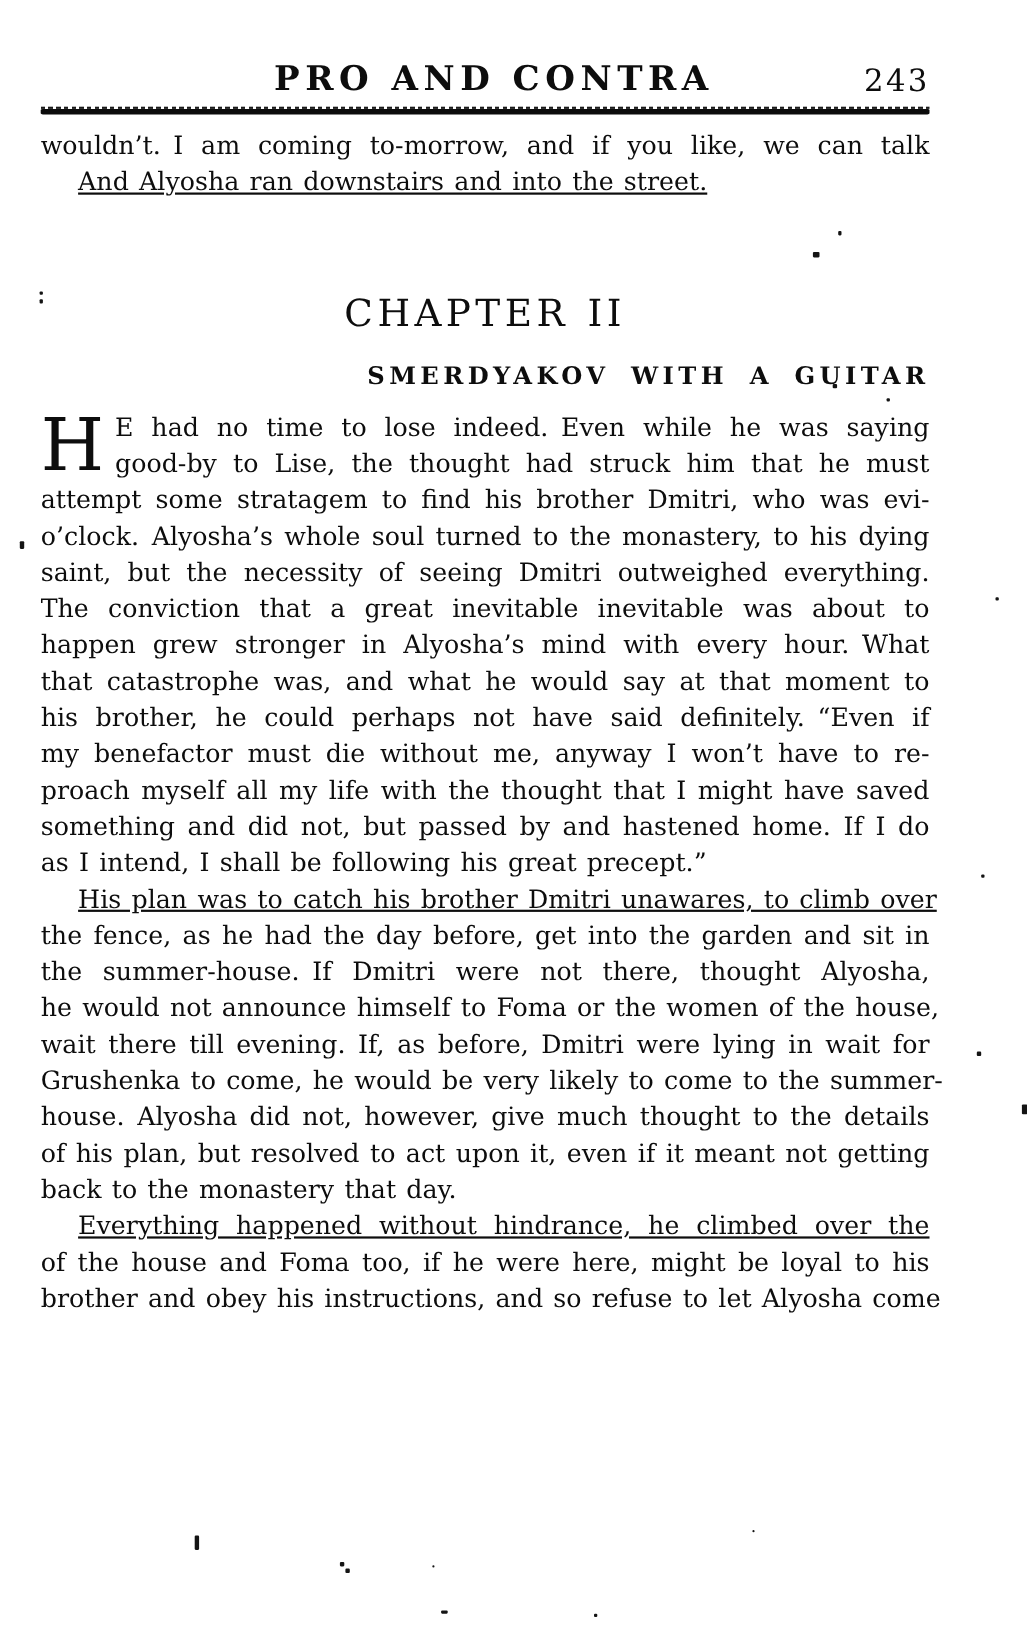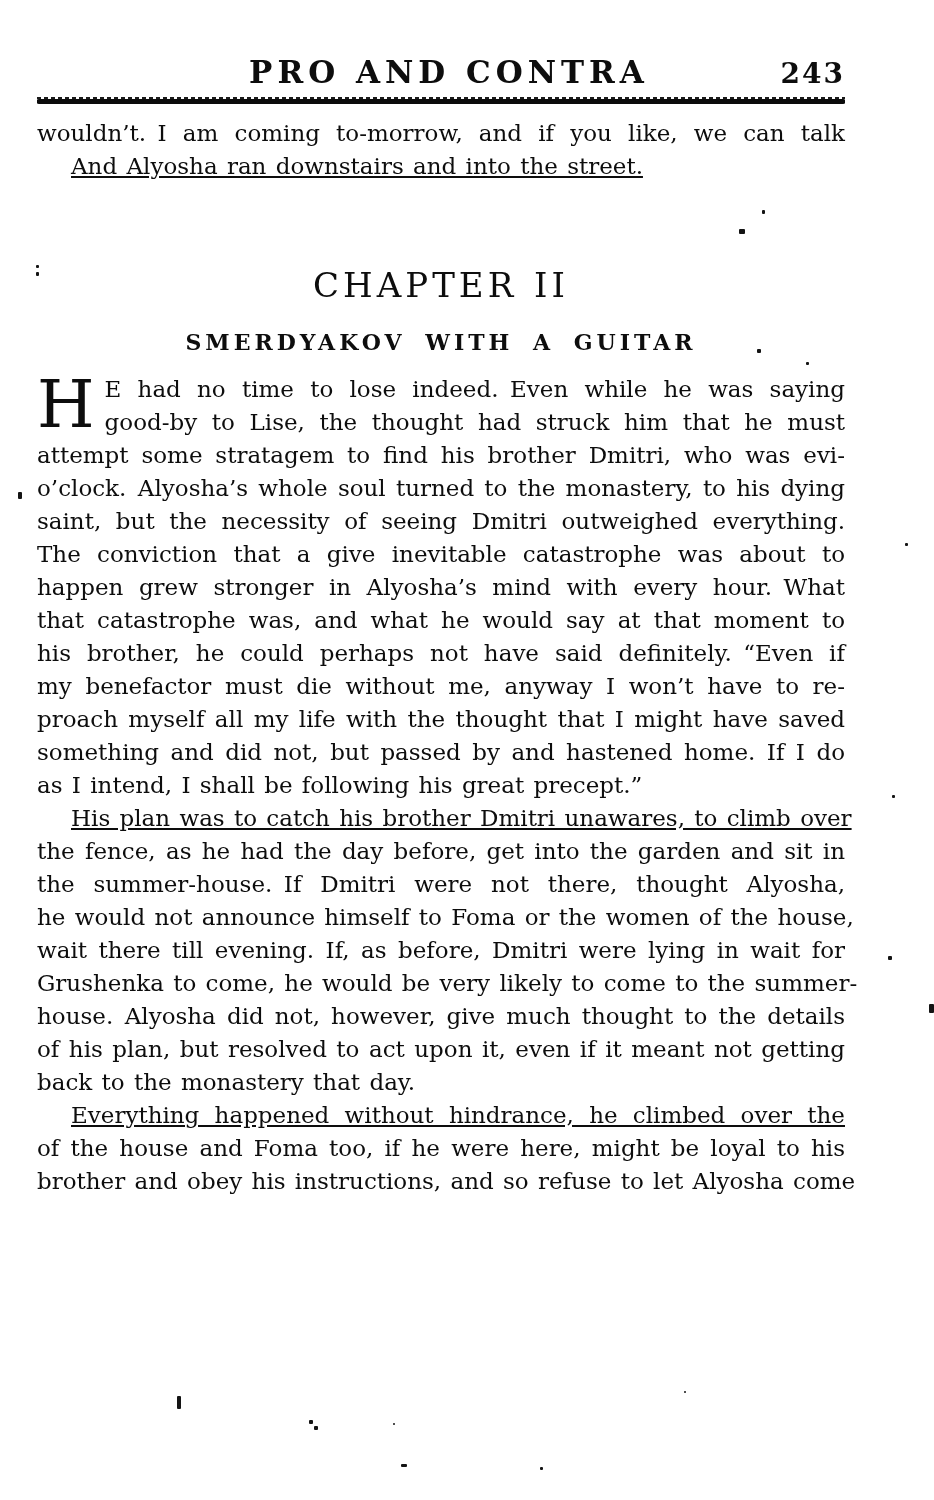--- a/index.html
+++ b/index.html
@@ -30,21 +30,21 @@
     font-size: 31px;
     letter-spacing: 5px;
     font-weight: 600;
     white-space: nowrap;
   }
   .page-number {
     position: absolute;
     right: 0;
     top: 3px;
     font-size: 28px;
-    font-weight: 700;
+    font-weight: 400;
     letter-spacing: 2px;
   }
   
   .header-rule { margin-top: 7px; }
   .rule-hairline {
     height: 2px;
     background: repeating-linear-gradient(90deg, #1a1a1a 0 4px, transparent 4px 7px);
   }
   .rule-bar {
     height: 5px;
@@ -82,21 +82,21 @@
     margin: 82px 0 0 0;
     text-align: center;
     font-size: 34px;
     font-weight: 500;
     letter-spacing: 4px;
     line-height: 40px;
     white-space: nowrap;
   }
   .chapter-subtitle {
     margin: 23px 0 0 0;
-    text-align: center;
+    text-align: right;
     font-size: 22px;
     font-weight: bold;
     letter-spacing: 4px;
     line-height: 28px;
     word-spacing: 8px;
     white-space: nowrap;
   }
   #main-paragraphs { margin-top: 17px; }
   
   .artifact-layer {
@@ -141,21 +141,21 @@
       <h3 class="chapter-subtitle">SMERDYAKOV WITH A GUITAR</h3>
 
       <section id="main-paragraphs">
           <div class="paragraph">
             <span class="dropcap">H</span>
             <div class="line">E had no time to lose indeed. Even while he was saying</div>
             <div class="line">good-by to Lise, the thought had struck him that he must</div>
             <div class="line">attempt some stratagem to find his brother Dmitri, who was evi-</div>
             <div class="line">o’clock. Alyosha’s whole soul turned to the monastery, to his dying</div>
             <div class="line">saint, but the necessity of seeing Dmitri outweighed everything.</div>
-            <div class="line">The conviction that a give inevitable catastrophe was about to</div>
+            <div class="line">The conviction that a great inevitable inevitable was about to</div>
             <div class="line">happen grew stronger in Alyosha’s mind with every hour. What</div>
             <div class="line">that catastrophe was, and what he would say at that moment to</div>
             <div class="line">his brother, he could perhaps not have said definitely. “Even if</div>
             <div class="line">my benefactor must die without me, anyway I won’t have to re-</div>
             <div class="line">proach myself all my life with the thought that I might have saved</div>
             <div class="line">something and did not, but passed by and hastened home. If I do</div>
             <div class="line flush">as I intend, I shall be following his great precept.”</div>
           </div>
           <div class="paragraph">
             <div class="line first-indent">His plan was to catch his brother Dmitri unawares, to climb over</div>

